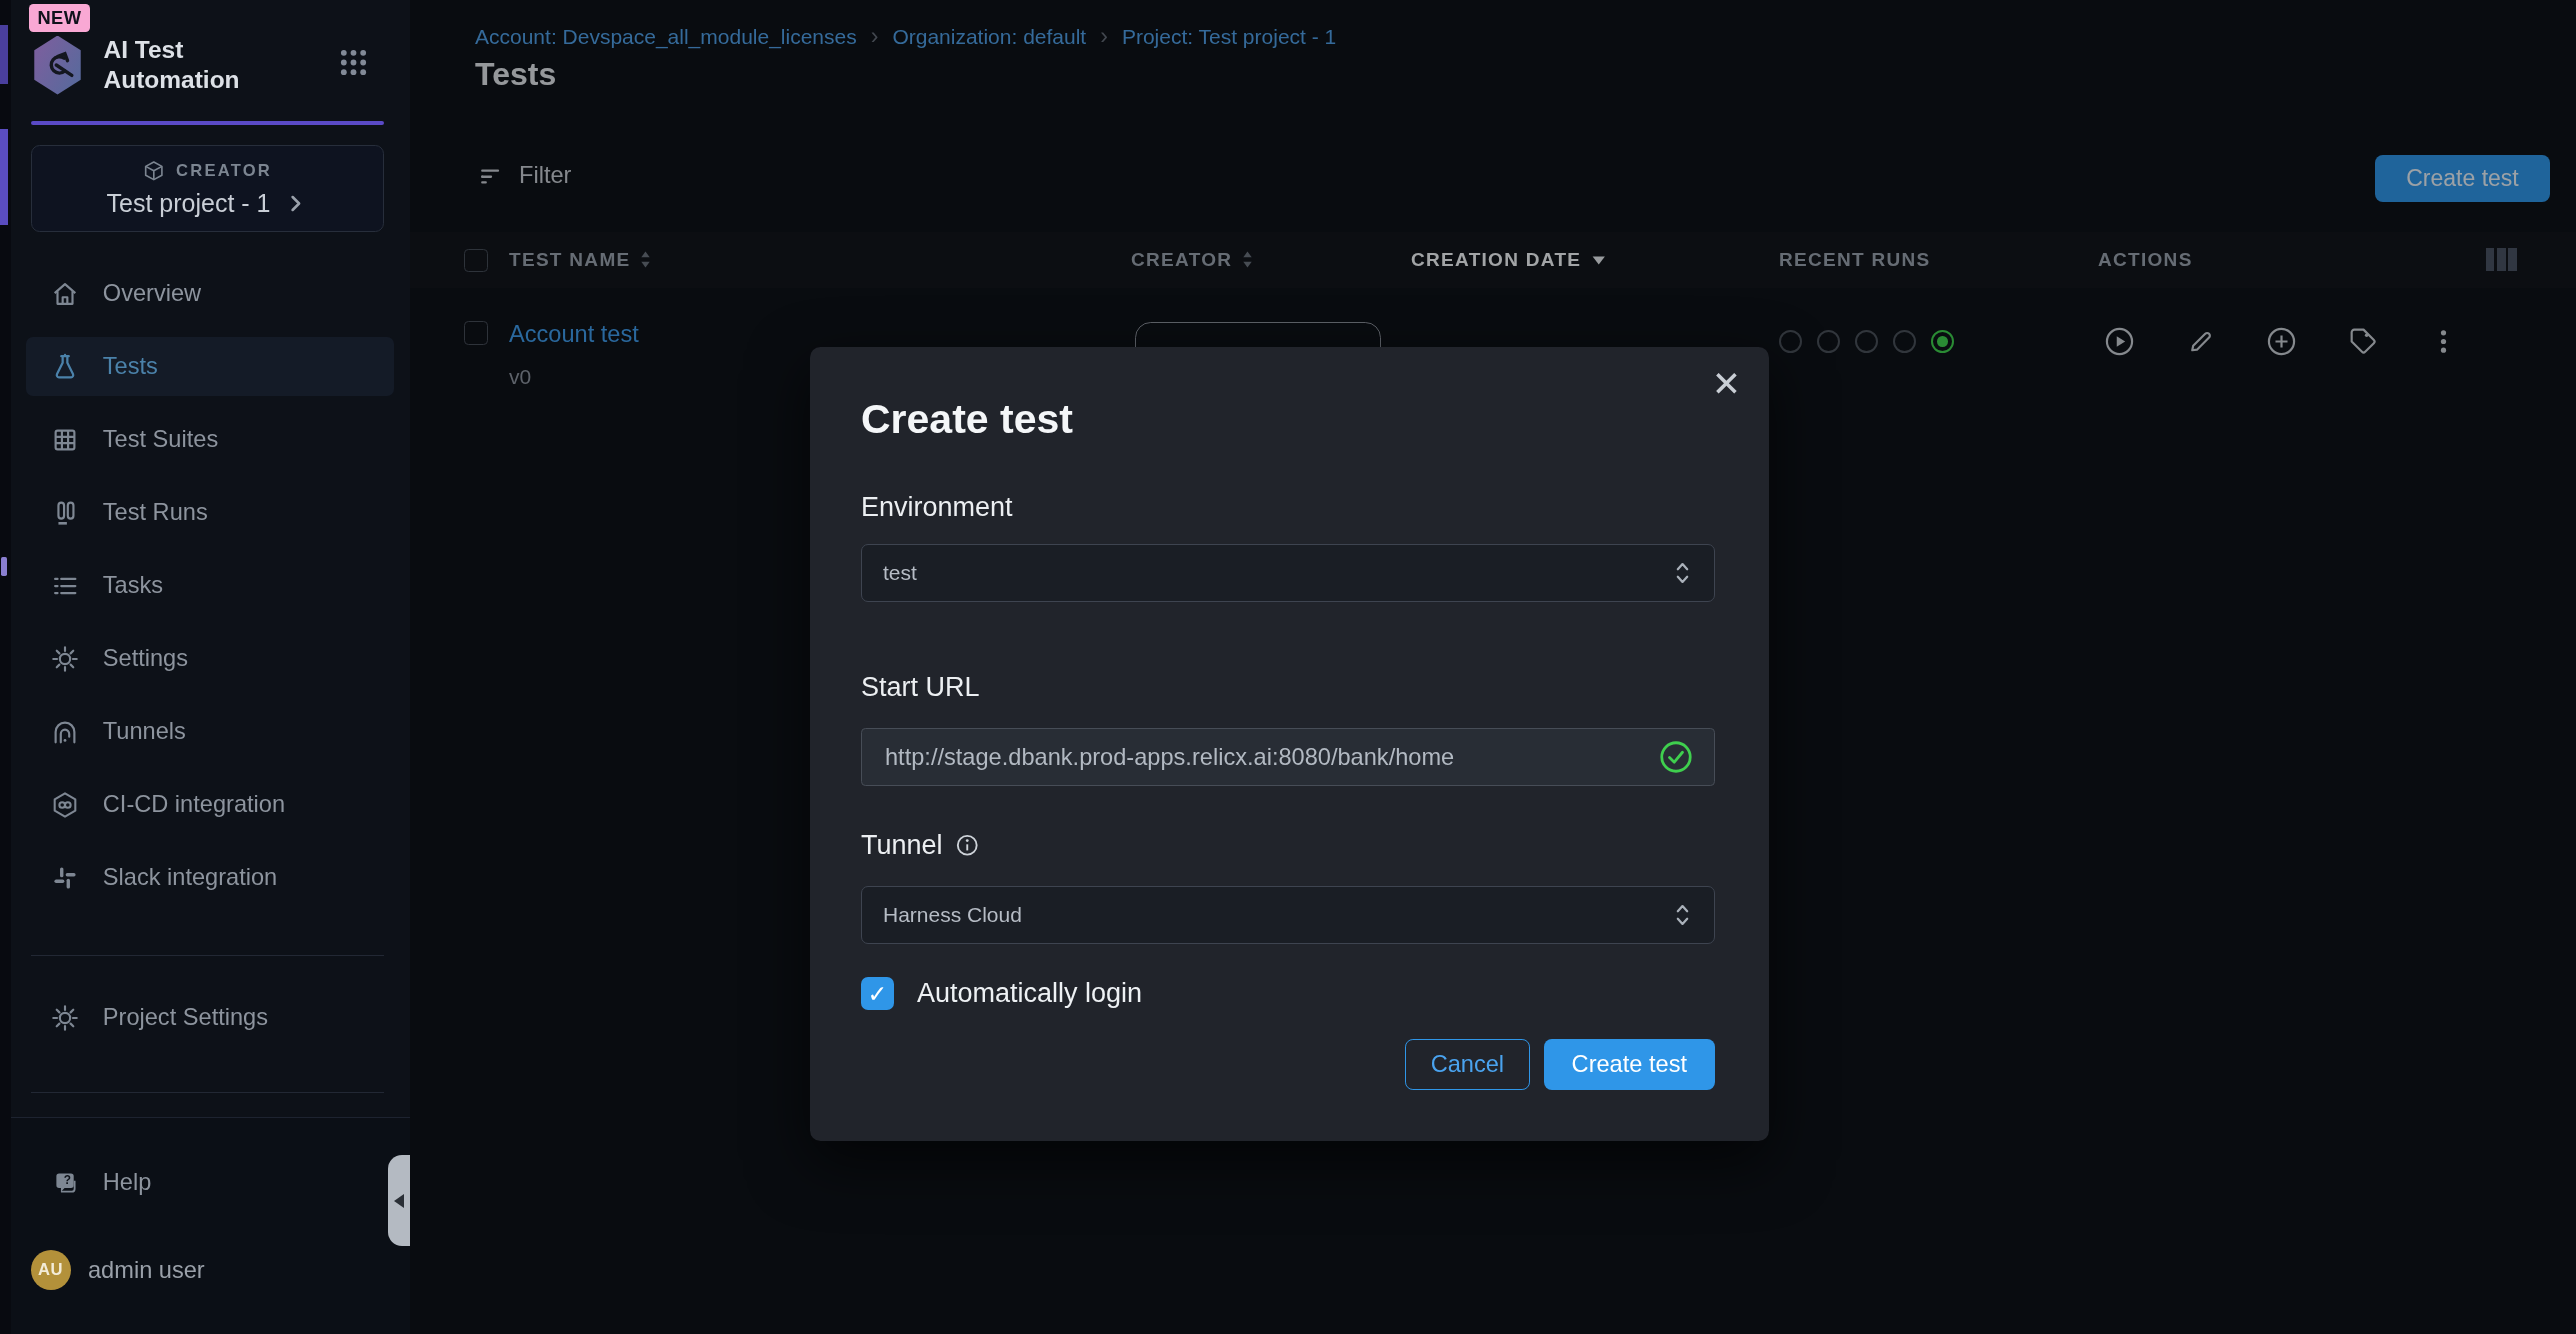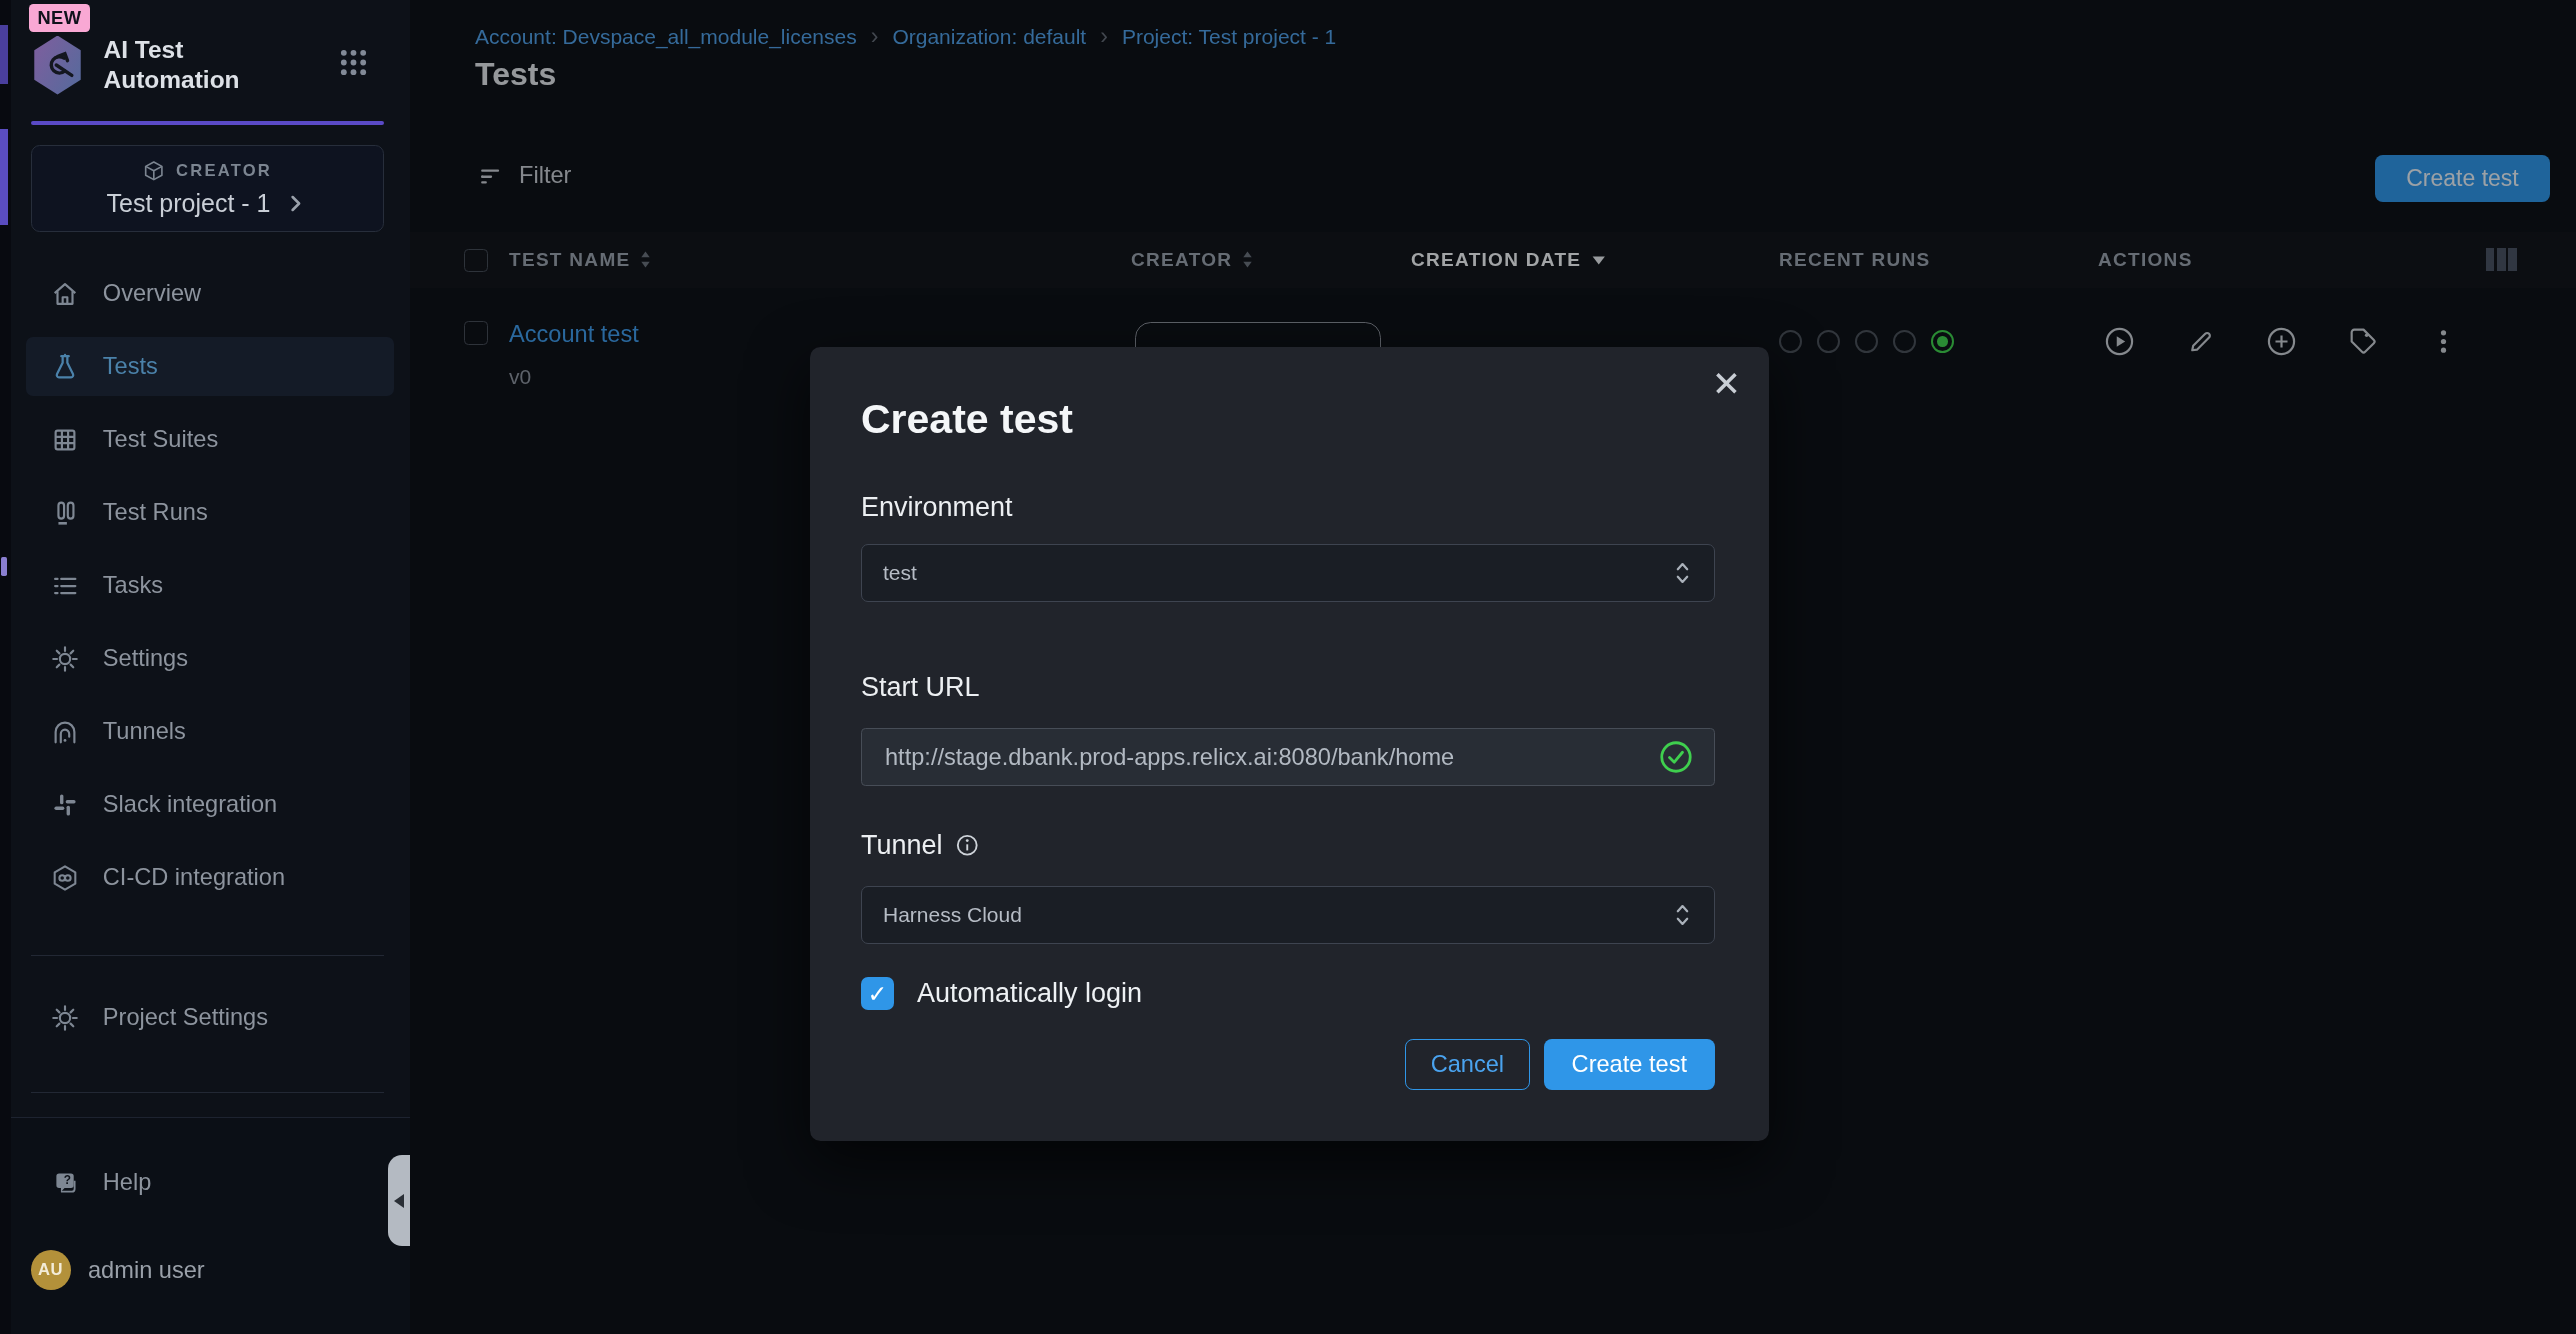--- a/index.html
+++ b/index.html
@@ -216,38 +216,38 @@
           <svg width="30" height="30" viewBox="0 0 32 32" fill="none" stroke="currentColor" stroke-width="2.3" stroke-linecap="round">
               <path d="M6 27 V16 a10 10 0 0 1 20 0 V27"></path>
               <path d="M11.5 27 V18 a4.5 4.5 0 0 1 9 0 V21"></path>
               <path d="M16 25 v.01" stroke-width="3"></path>
             </svg>
         </span>
         <span>Tunnels</span>
       </div>
       <div class="nav-item">
         <span class="ico">
+          <svg width="30" height="30" viewBox="0 0 32 32" fill="none" stroke="currentColor" stroke-width="2.2" stroke-linejoin="round">
+              <path d="M16 3.5 L27 10 V22 L16 28.5 L5 22 V10 Z"></path>
+              <circle cx="13" cy="16" r="3"></circle>
+              <circle cx="19" cy="16" r="3"></circle>
+            </svg>
+        </span>
+        <span>CI-CD integration</span>
+      </div>
+      <div class="nav-item">
+        <span class="ico">
           <svg width="30" height="30" viewBox="0 0 32 32" fill="none" stroke="currentColor" stroke-width="3.6" stroke-linecap="round">
               <path d="M12.5 6.5 v7"></path>
               <path d="M19.5 18.5 v7"></path>
               <path d="M6.5 19.5 h7"></path>
               <path d="M18.5 12.5 h7"></path>
             </svg>
         </span>
         <span>Slack integration</span>
-      </div>
-      <div class="nav-item">
-        <span class="ico">
-          <svg width="30" height="30" viewBox="0 0 32 32" fill="none" stroke="currentColor" stroke-width="2.2" stroke-linejoin="round">
-              <path d="M16 3.5 L27 10 V22 L16 28.5 L5 22 V10 Z"></path>
-              <circle cx="13" cy="16" r="3"></circle>
-              <circle cx="19" cy="16" r="3"></circle>
-            </svg>
-        </span>
-        <span>CI-CD integration</span>
       </div>
     </nav>
 
     <div class="sb-divider" style="top:955px"></div>
 
     <div class="ps-item">
       <div class="nav-item">
         <span class="ico">
           <svg width="30" height="30" viewBox="0 0 32 32" fill="none" stroke="currentColor" stroke-width="2.3" stroke-linecap="round">
               <circle cx="16" cy="16" r="5.5"></circle>

